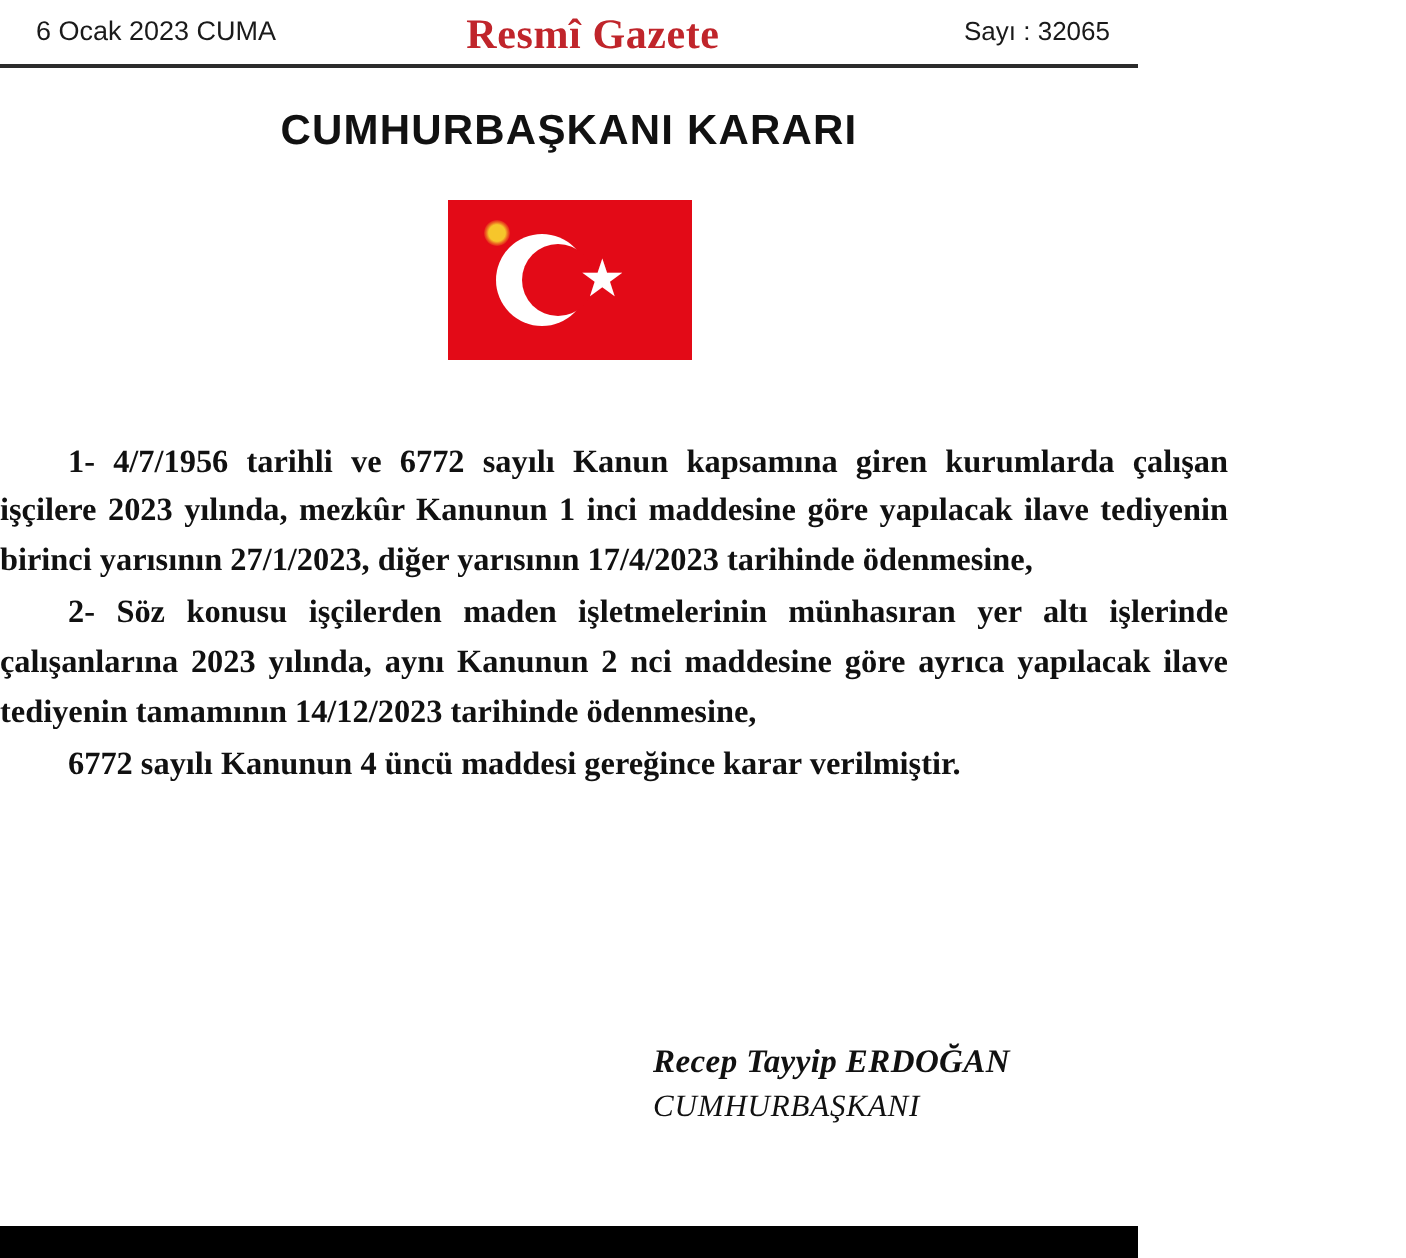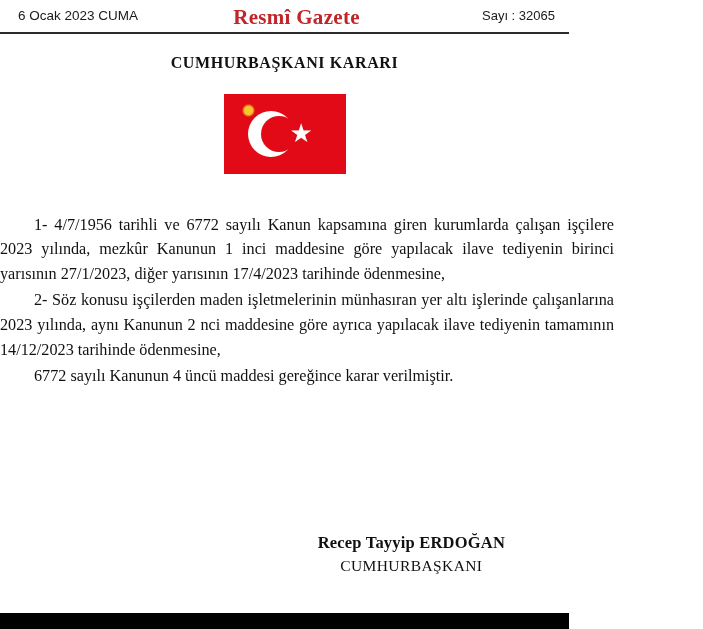--- a/index.html
+++ b/index.html
@@ -62,25 +62,25 @@
   }
   .masthead-rule {
     height: 1.5px;
     background: #2b2b2b;
     margin: 2px 0 0 0;
   }
 
   
   .doc-heading {
     text-align: center;
-    font-size: 16px;
+    font-size: 21px;
     font-weight: bold;
     letter-spacing: 0.6px;
     margin-top: 20px;
-    font-family: Liberation Serif, serif;
+    font-family: Liberation Sans, sans-serif;
   }
 
   
   .flag-wrap {
     display: flex;
     justify-content: center;
     margin-top: 22px;
   }
   .flag {
     width: 122px;
@@ -146,39 +146,40 @@
     margin-left: 6px;
     font-family: "Liberation Serif", serif;
   }
   .para {
     font-size: 16.2px;
     line-height: 1.52;
     text-align: justify;
     margin-top: 13px;
     text-indent: 34px;
     font-family: "Liberation Serif", serif;
+    font-weight: bold;
   }
   .para.tight {
     margin-top: 2px;
   }
   .date-line {
     text-align: center;
     font-size: 16.2px;
     margin-top: 22px;
     padding-right: 60px;
     font-family: "Liberation Serif", serif;
   }
 
   
   .signature {
     position: absolute;
     right: 64px;
-    bottom: 52px;
-    text-align: center;
+    bottom: 64px;
     line-height: 1.45;
+    font-style: italic;
   }
   .sig-name {
     font-size: 16.5px;
     font-weight: bold;
     letter-spacing: 0.2px;
     font-family: "Liberation Serif", serif;
   }
   .sig-title {
     font-size: 15.5px;
     letter-spacing: 0.4px;

